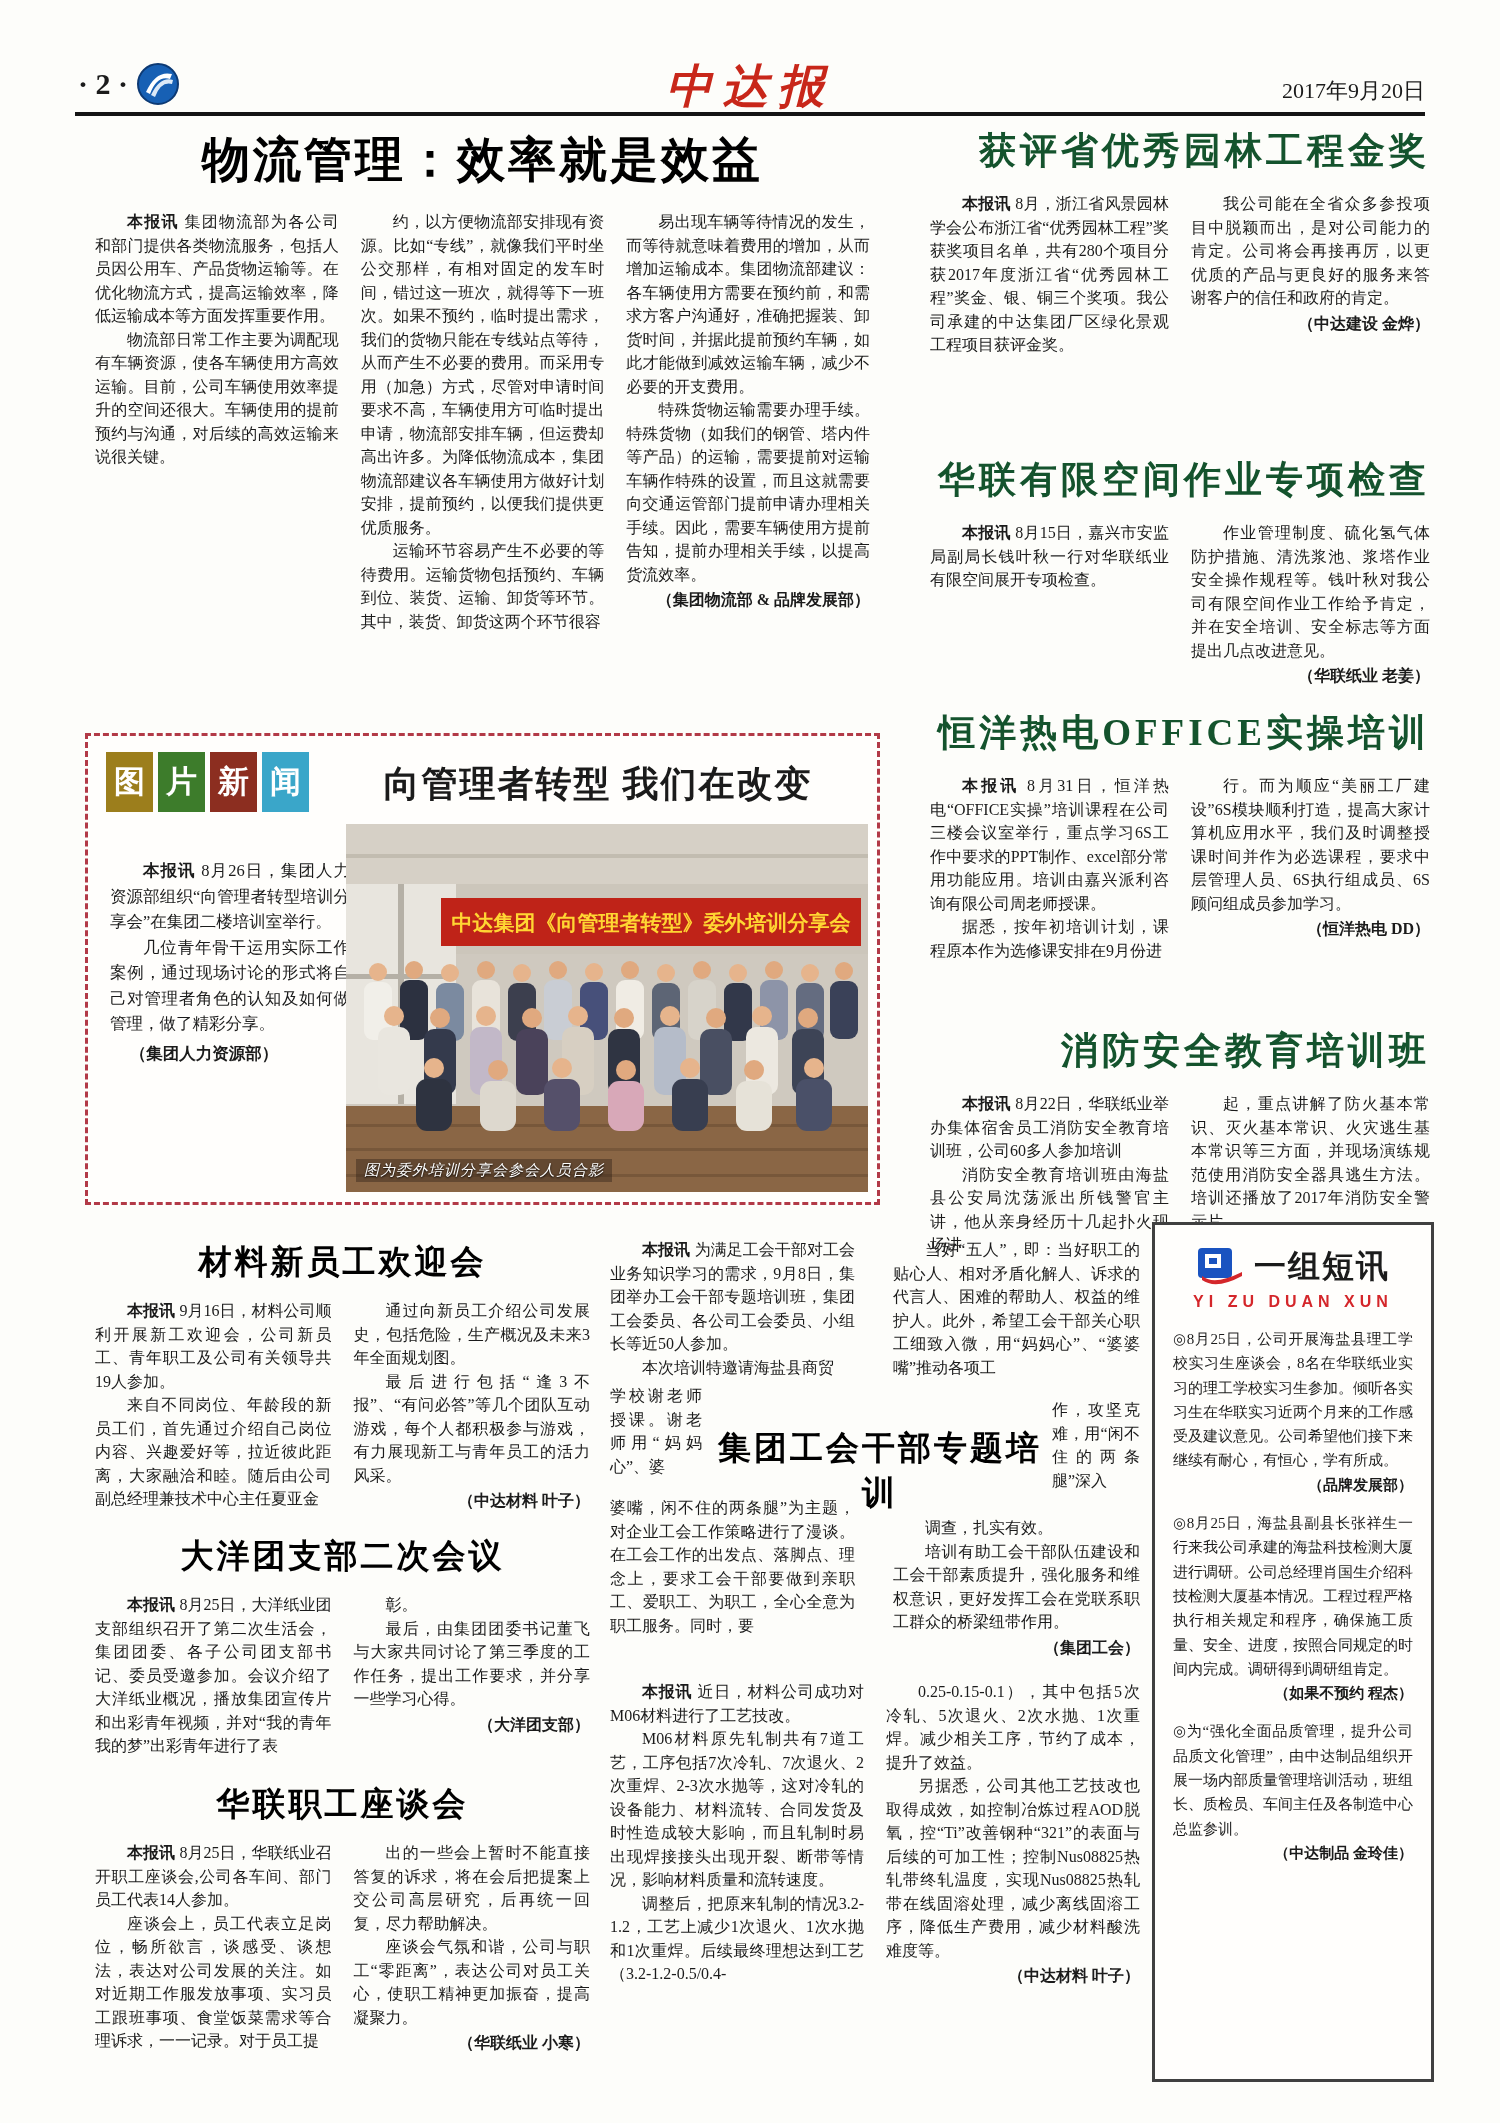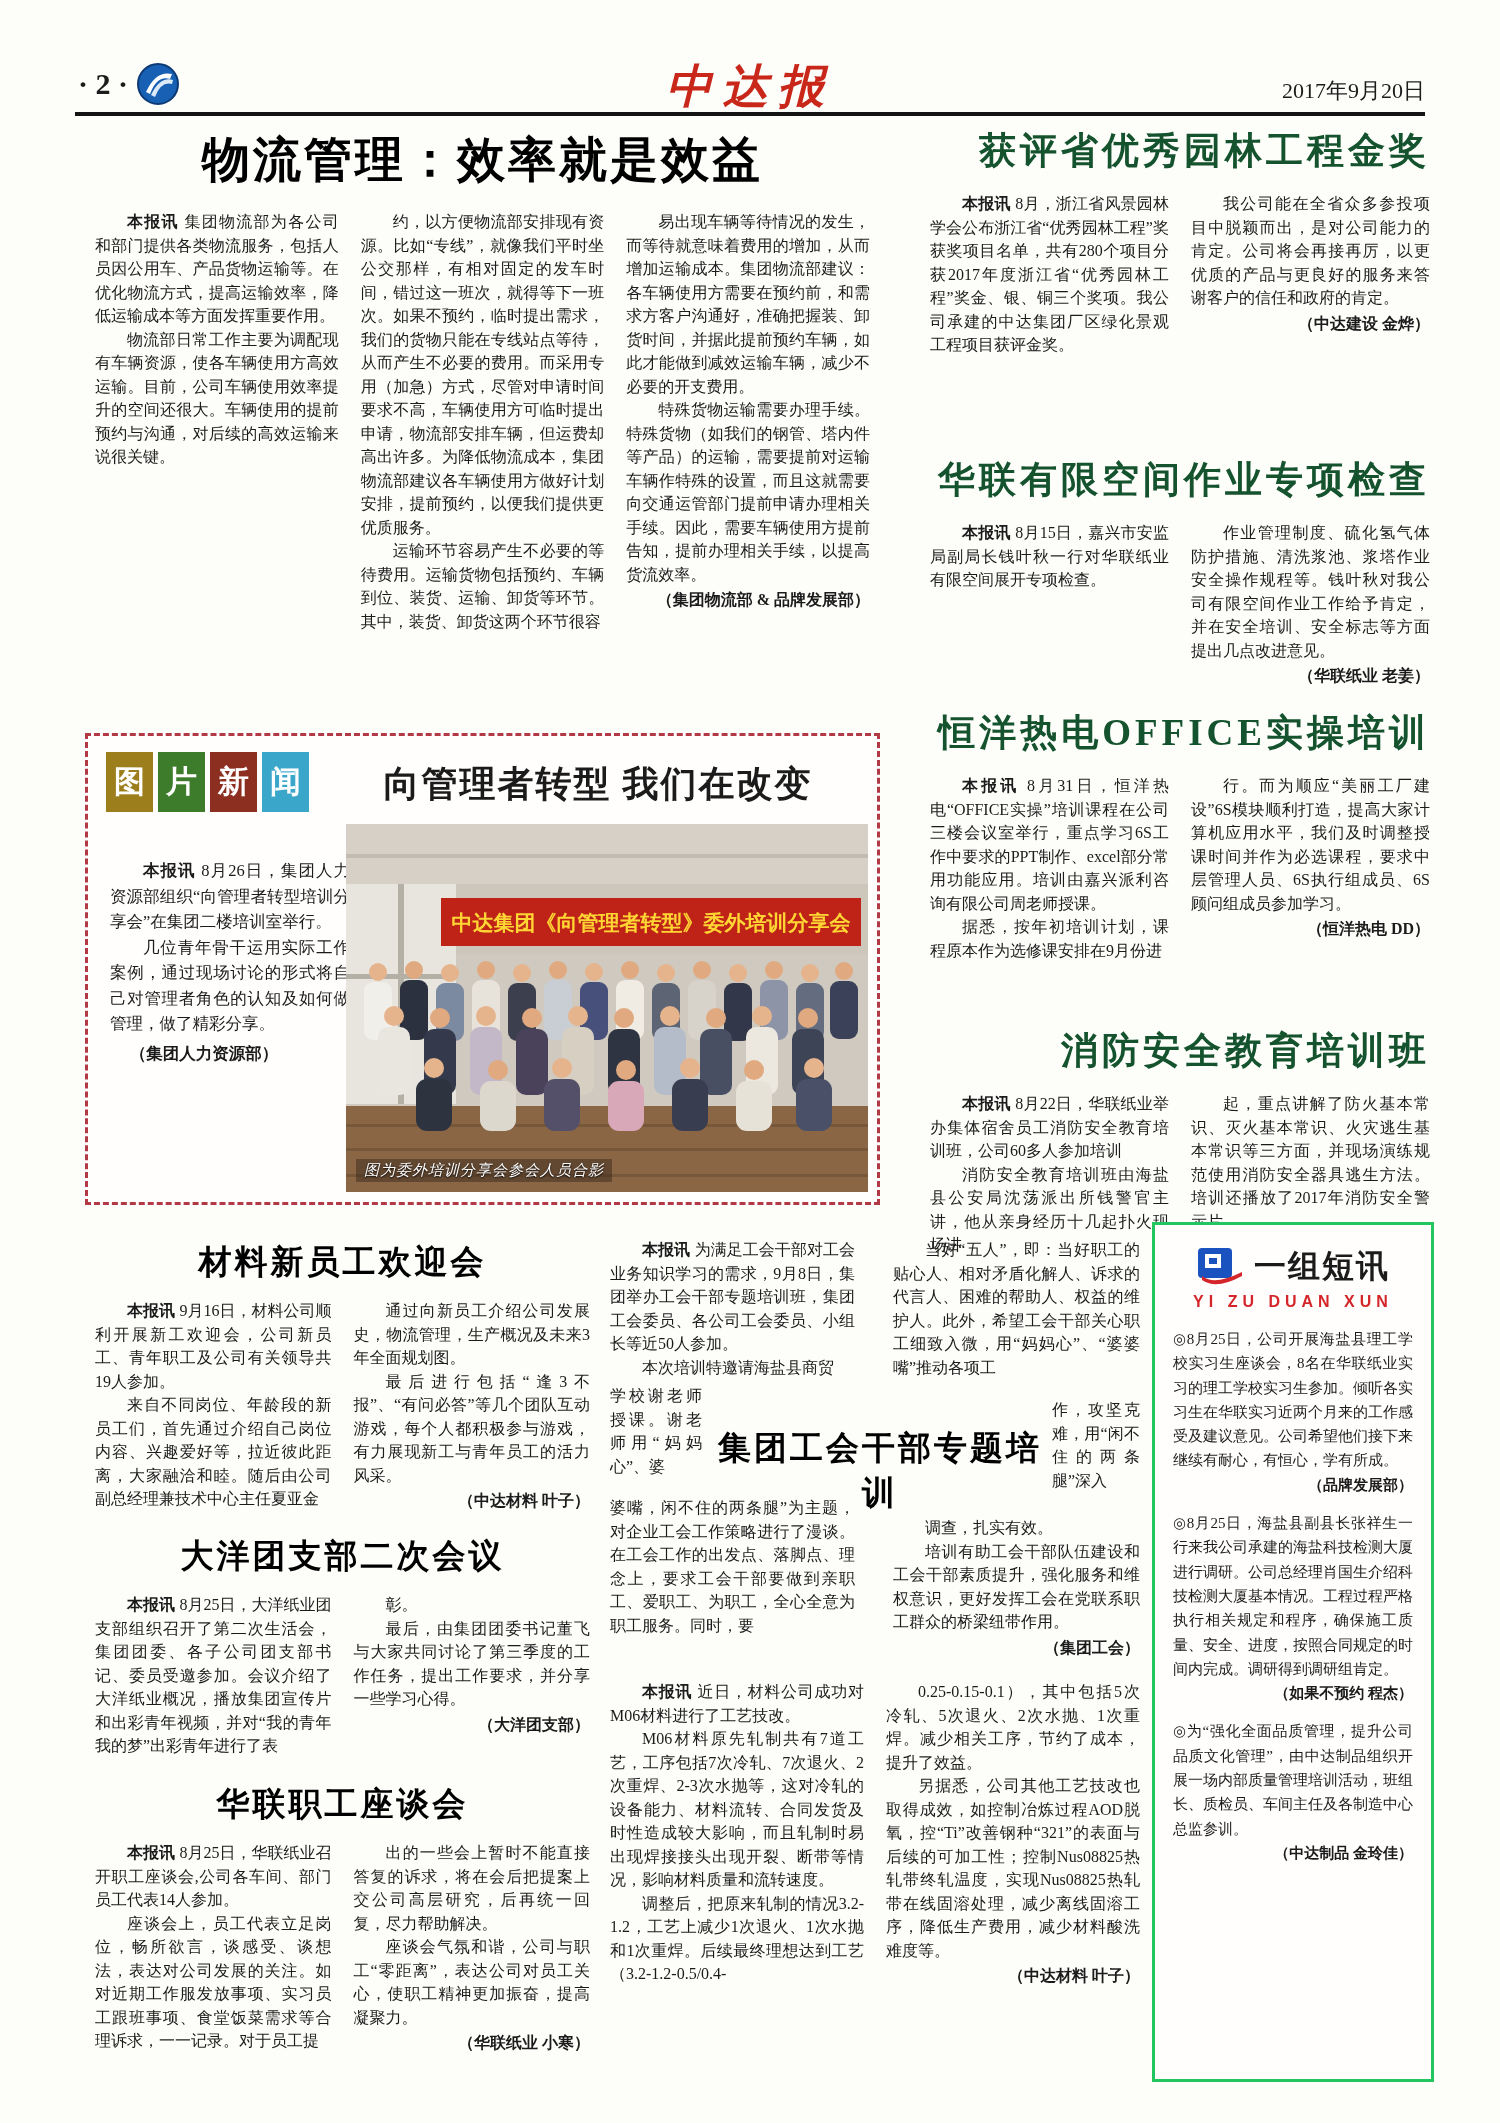--- a/index.html
+++ b/index.html
@@ -26,21 +26,21 @@
   .photo-box{border:3px dashed #b23a47;background:#fffefc;}
   .tile{width:47px;height:60px;display:flex;align-items:center;justify-content:center;
         color:#fff;font-size:31px;font-weight:bold;}
   .tiles{display:flex;gap:5px;}
   .photo-frame{background:#cfc9bf;overflow:hidden;position:relative;}
   .photo-caption{position:absolute;left:10px;bottom:10px;color:#fff;font-size:15px;letter-spacing:1px;
                  background:rgba(50,35,25,.45);padding:2px 8px;text-shadow:0 1px 2px #000;font-style:italic;}
   .kai{font-size:16.5px;line-height:1.55;}
   .sig-left{font-weight:bold;margin-top:4px;padding-left:1.2em;}
   
-  .sidebar{border:3px solid #22c55e;background:#fffefc;box-sizing:border-box;padding:20px 18px;}
+  .sidebar{border:3px solid #404040;background:#fffefc;box-sizing:border-box;padding:20px 18px;}
   .sb-head{display:flex;align-items:center;justify-content:center;gap:10px;}
   .sb-title{font-size:32px;font-weight:bold;letter-spacing:2px;}
   .sb-pinyin{color:#d4262a;font-weight:bold;font-size:16px;letter-spacing:5px;text-align:center;
              margin-top:4px;font-family:"Liberation Sans",sans-serif;}
   .sb-items .para{font-size:15px;line-height:1.62;margin-bottom:14px;text-indent:0;}
   .item-sig{display:block;text-align:right;font-weight:bold;}
   .wrap-frag{font-size:16px;line-height:1.47;text-align:justify;}
   .gh-headline{background:#fdfdfa;padding:6px 0;}
 </style>
 </head>
@@ -311,21 +311,21 @@
 
 <div class="abs" style="left:95px;top:1240px;width:495px;">
   <div class="title-md">材料新员工欢迎会</div>
   <div class="cols body-text" style="margin-top:14px;">
     <div class="col">
         <p class="para"><b>本报讯 </b>9月16日，材料公司顺利开展新工欢迎会，公司新员工、青年职工及公司有关领导共19人参加。</p>
         <p class="para">来自不同岗位、年龄段的新员工们，首先通过介绍自己岗位内容、兴趣爱好等，拉近彼此距离，大家融洽和睦。随后由公司副总经理兼技术中心主任夏亚金</p>
       </div>
     <div class="col">
       <div>
-          <p class="para">通过向新员工介绍公司发展史，物流管理，生产概况及未来3年全面规划图。</p>
+          <p class="para">通过向新员工介绍公司发展史，包括危险，生产概况及未来3年全面规划图。</p>
           <p class="para">最后进行包括“逢3不报”、“有问必答”等几个团队互动游戏，每个人都积极参与游戏，有力展现新工与青年员工的活力风采。</p>
         </div>
       <div class="sig">（中达材料 叶子）</div>
     </div>
   </div>
 </div>
 
 <div class="abs" style="left:95px;top:1534px;width:495px;">
   <div class="title-md">大洋团支部二次会议</div>
   <div class="cols body-text" style="margin-top:14px;">

